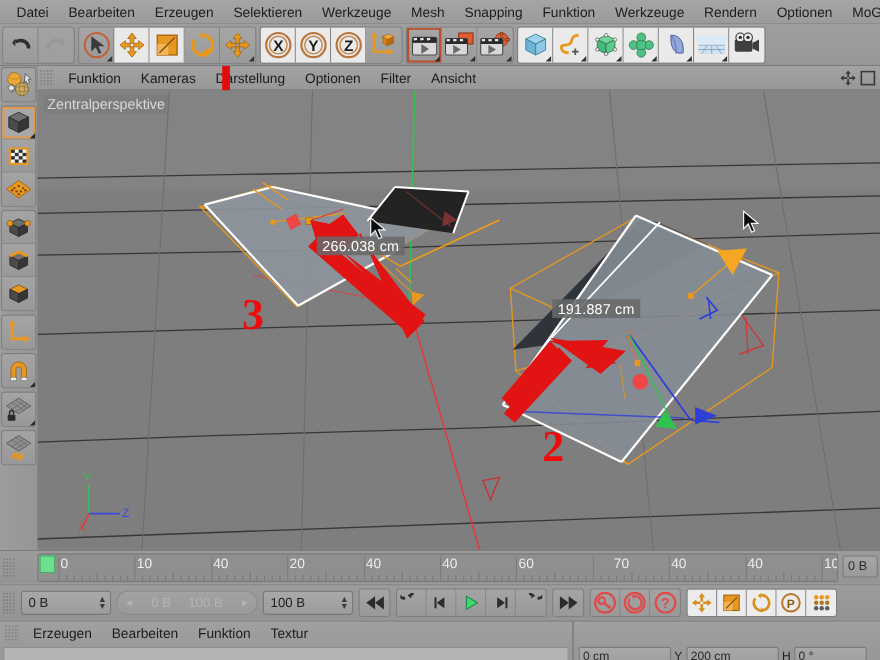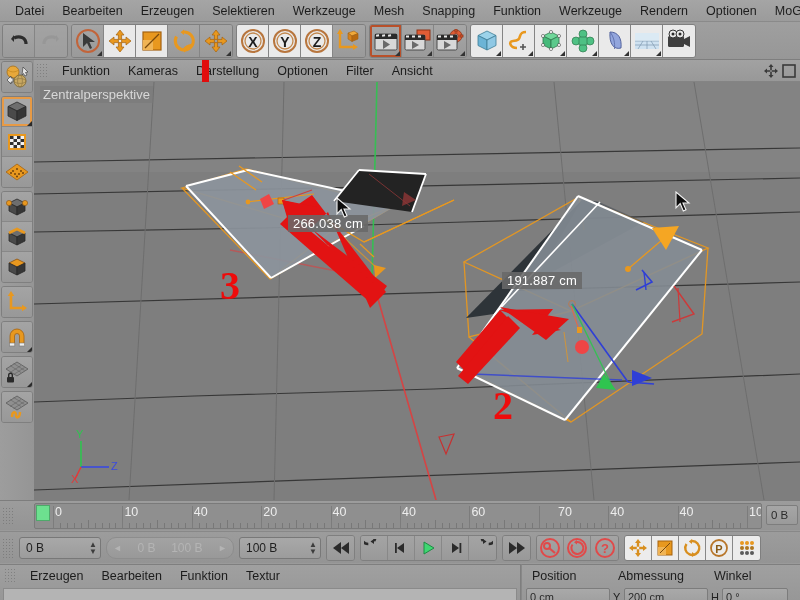--- a/index.html
+++ b/index.html
@@ -1087,25 +1087,20 @@
       <div class="mi">Bearbeiten</div>
       <div class="mi">Funktion</div>
       <div class="mi">Textur</div>
     </div>
     <div class="bl-body"></div>
   </div>
 
   <div class="divider-v"></div>
 
   <div class="bottom-right">
-    <div class="br-tabs">
-      <div class="tl" style="width:96px; padding-left:10px;">Position</div>
-      <div class="tl" style="width:96px;">Abmessung</div>
-      <div class="tl">Winkel</div>
-    </div>
     <div class="br-fields">
       <div class="br-field" style="width:84px">
         <span>0 cm</span>
       </div>
       <span class="axlabel">Y</span>
       <div class="br-field" style="width:84px">
         <span>200 cm</span>
       </div>
       <span class="axlabel">H</span>
       <div class="br-field" style="width:66px">

